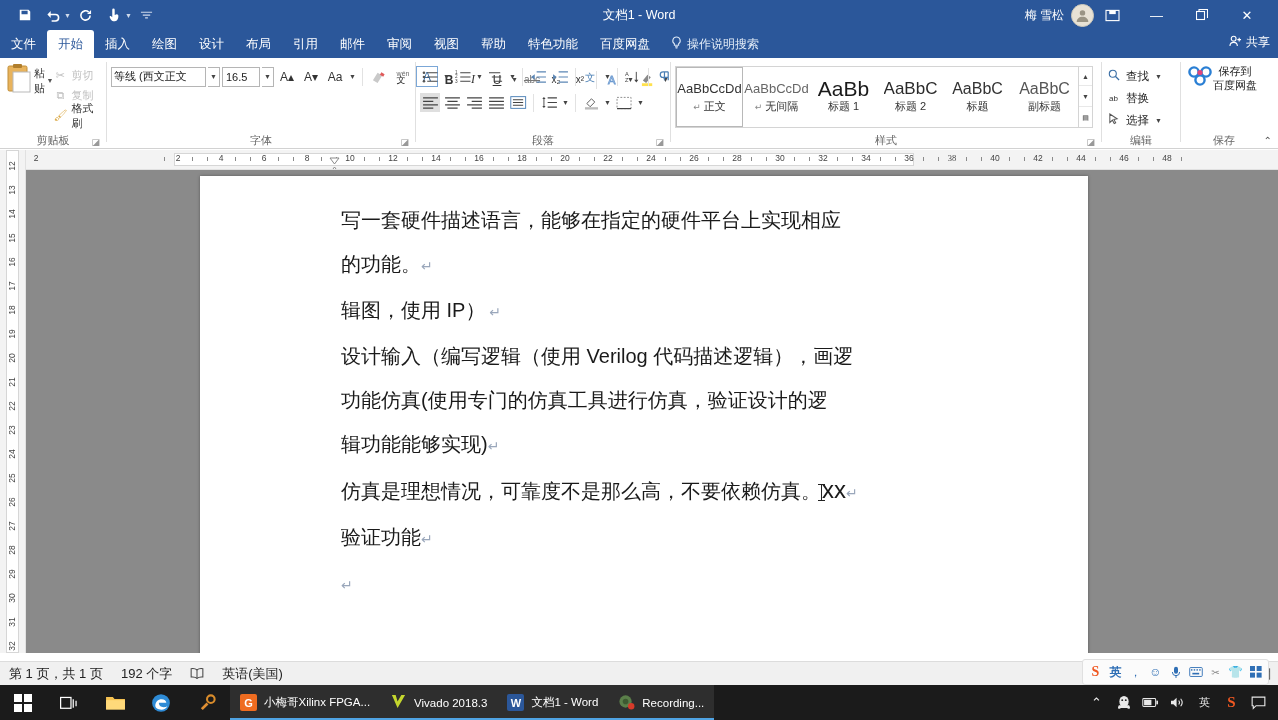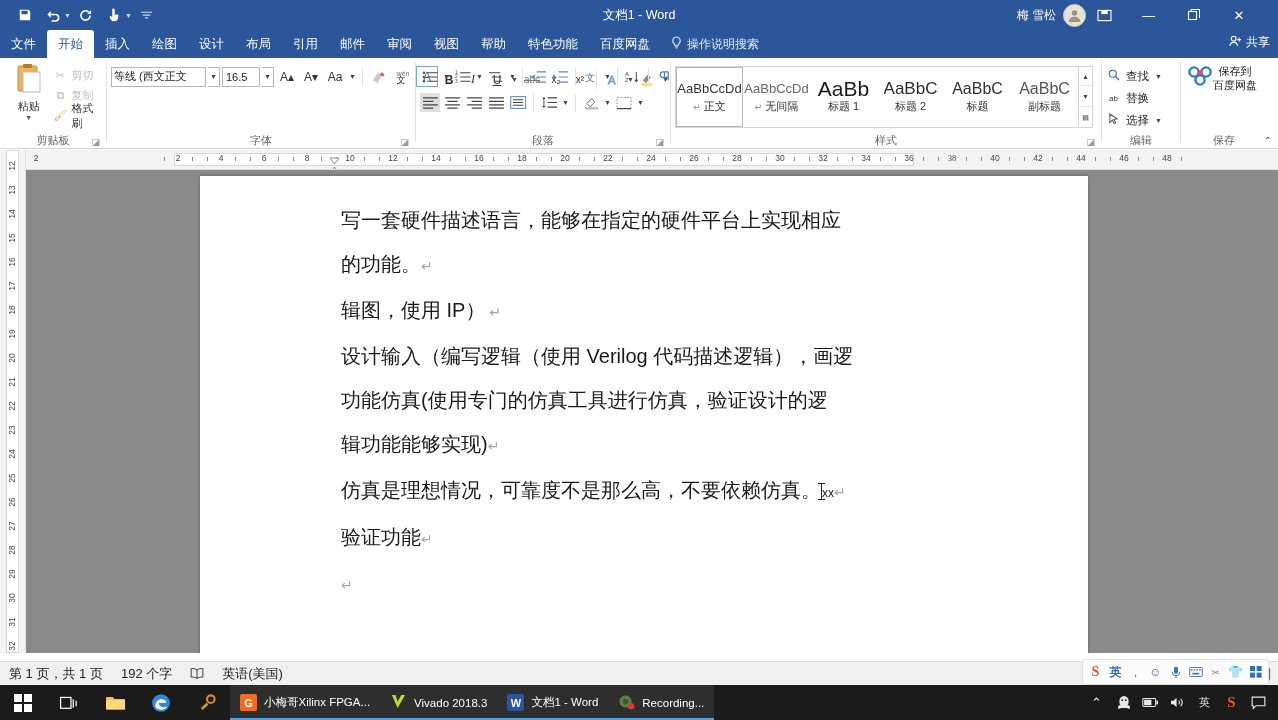--- a/index.html
+++ b/index.html
@@ -20,21 +20,21 @@
   .qat-btn {
     width: 26px; height: 22px; display: flex; align-items: center; justify-content: center;
     color: #fff; font-size: 13px; line-height: 1;
   }
   .qat-caret { font-size: 7px; margin-left: -4px; color: #cfdaeb; }
   .title-center {
     position: absolute; left: 0; right: 0; text-align: center;
     font-size: 12.5px; color: #fff; pointer-events: none;
   }
   .tb-right {
-    position: absolute; right: 16px; top: 0; height: 30px;
+    position: absolute; right: 8px; top: 0; height: 30px;
     display: flex; align-items: center; gap: 0;
   }
   .user-name { font-size: 12px; color: #fff; margin-right: 7px; }
   .avatar {
     width: 23px; height: 23px; border-radius: 50%;
     background: #e8e2d5; border: 1px solid #cfcabb;
     display: flex; align-items: center; justify-content: center;
     color: #8a8578; font-size: 13px;
   }
   .win-btn {
@@ -71,21 +71,21 @@
   .grp { position: relative; display: flex; flex-direction: column; padding: 3px 4px 0 4px; }
   .grp-body { flex: 1; display: flex; align-items: flex-start; }
   .grp-label {
     height: 16px; text-align: center; font-size: 11px; color: #666;
     display: flex; align-items: center; justify-content: center; position: relative;
   }
   .grp-sep { width: 1px; background: #e0e0e0; margin: 4px 0 6px 0; }
   .dlg-launcher { position: absolute; right: 2px; bottom: 1px; font-size: 9px; color: #999; }
 
   
-  .paste-btn { width: 52px; display: flex; flex-direction: column; align-items: center; padding-top: 2px; }
+  .paste-btn { width: 52px; display: flex; flex-direction: row; align-items: center; padding-top: 2px; }
   .paste-ico { font-size: 25px; line-height: 26px; color: #b98b3d; }
   .paste-lbl { font-size: 11px; color: #333; margin-top: 1px; }
   .paste-car { font-size: 7px; color: #555; line-height: 7px; }
   .clip-col { display: flex; flex-direction: column; justify-content: center; padding-top: 6px; gap: 3px; }
   .clip-item { display: flex; align-items: center; gap: 4px; font-size: 11px; color: #c0c0c0; height: 17px; }
   .clip-item.enabled { color: #333; }
   .clip-ico { width: 14px; text-align: center; font-size: 11px; }
 
   
   .row { display: flex; align-items: center; gap: 2px; height: 23px; }
@@ -803,21 +803,21 @@
 
   <div class="doc-area">
     <div class="page">
       <div class="page-body" id="doc-body">
           <div class="docline"><span>写一套硬件描述语言，能够在指定的硬件平台上实现相应</span></div>
           <div class="docline"><span>的功能。</span><span class="pilc">↵</span></div>
           <div class="docline"><span>辑图，使用 IP）</span><span class="pilc"> ↵</span></div>
           <div class="docline"><span>设计输入（编写逻辑（使用 Verilog 代码描述逻辑），画逻</span></div>
           <div class="docline"><span>功能仿真(使用专门的仿真工具进行仿真，验证设计的逻</span></div>
           <div class="docline"><span>辑功能能够实现)</span><span class="pilc">↵</span></div>
-          <div class="docline"><span>仿真是理想情况，可靠度不是那么高，不要依赖仿真。</span><span class="caret-ibeam"></span><span style="font-size: 12px;">xx</span><span class="pilc">↵</span></div>
+          <div class="docline"><span>仿真是理想情况，可靠度不是那么高，不要依赖仿真。</span><span class="caret-ibeam"></span><span style="font-size: 24px;">xx</span><span class="pilc">↵</span></div>
           <div class="docline"><span>验证功能</span><span class="pilc">↵</span></div>
           <div class="docline"><span></span><span class="pilc">↵</span></div>
         </div>
     </div>
   </div>
 
   <div class="statusbar">
     <span class="sb-item">第 1 页，共 1 页</span>
     <span class="sb-item">192 个字</span>
     <span class="sb-item">

